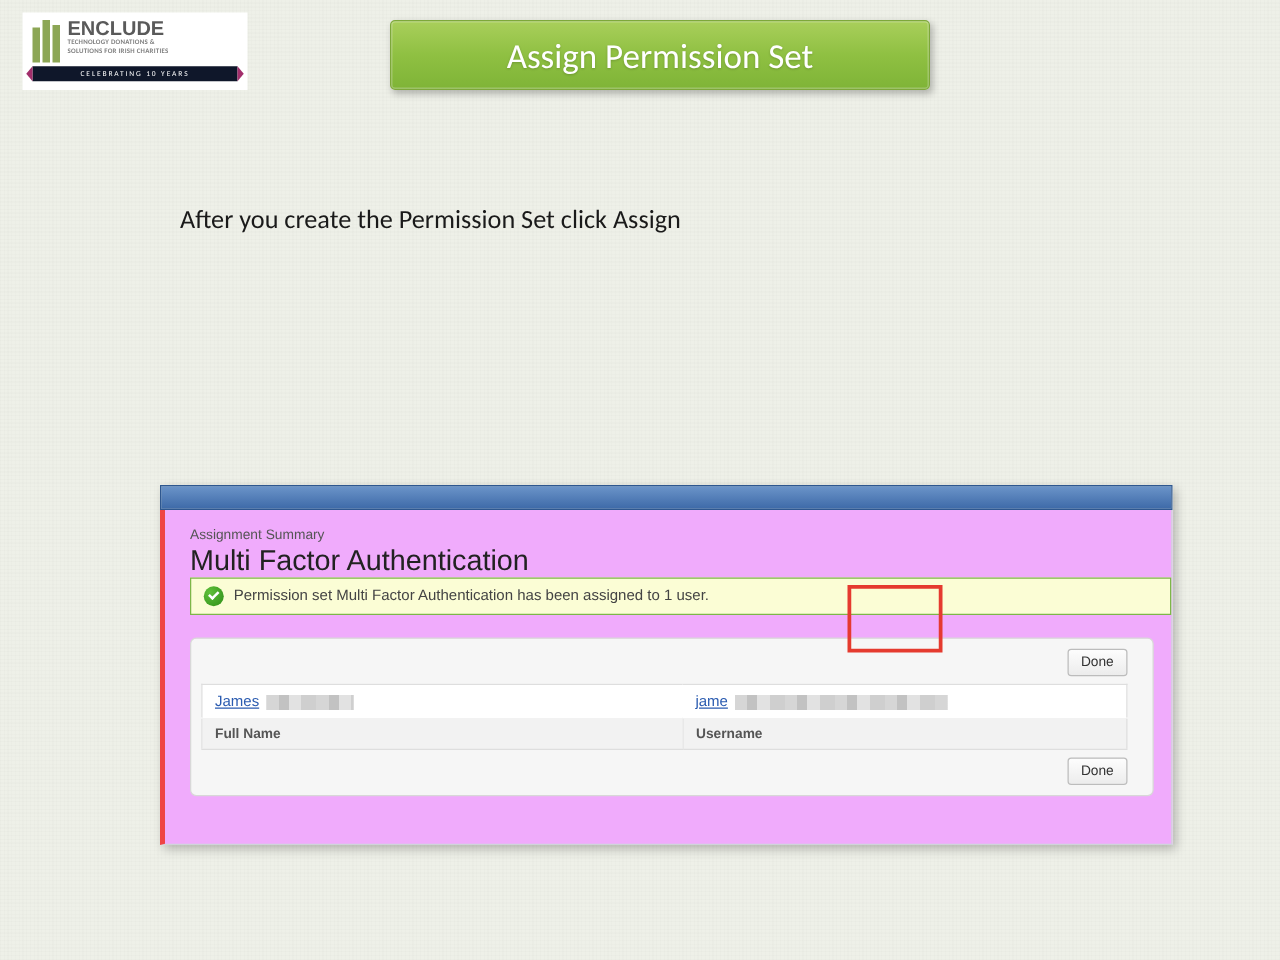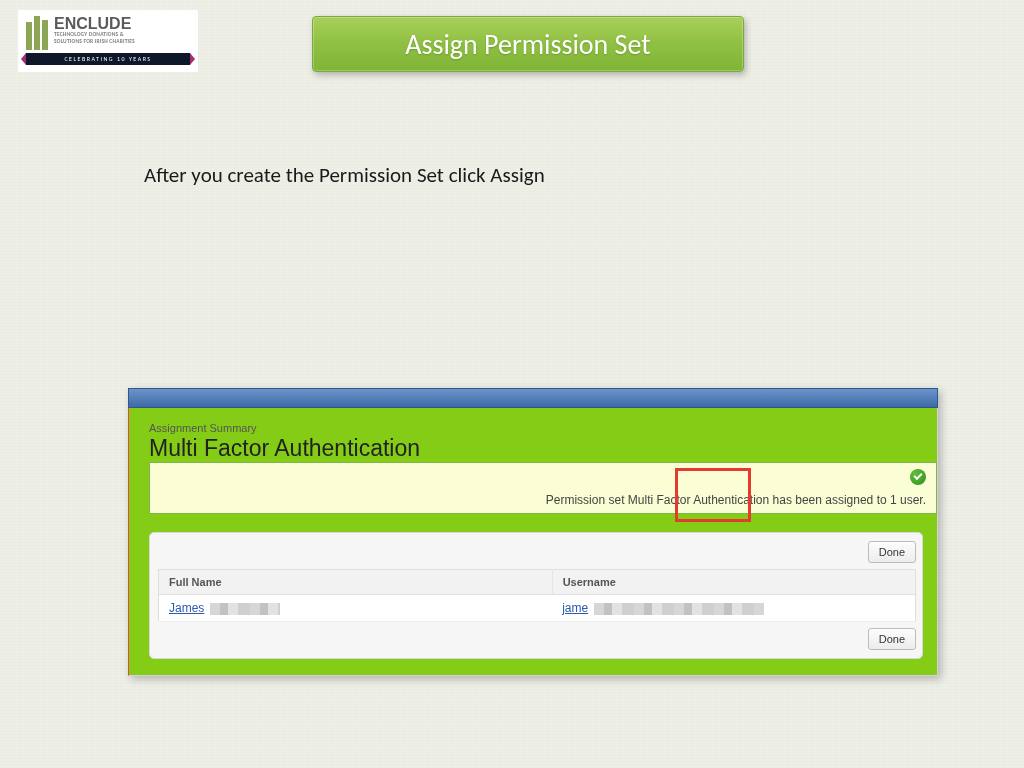--- a/index.html
+++ b/index.html
@@ -77,43 +77,42 @@
     width: 810px;
     box-shadow: 3px 3px 8px rgba(0,0,0,0.25);
     font-family: Arial, Helvetica, sans-serif;
   }
   .shot-titlebar {
     height: 20px;
     background: linear-gradient(to bottom, #6b94c9, #3e6aa8);
     border: 1px solid #2e578f;
   }
   .shot-body {
-    background: #84cc16;
+    background: #f0abfc;
     padding: 14px 14px 8px 20px;
-    border-left: 1px solid #ef4444;
+    border-left: 4px solid #ef4444;
     border-right: 1px solid #cfd4da;
     border-bottom: 1px solid #cfd4da;
     min-height: 268px;
     position: relative;
   }
   .assign-sum {
     font-size: 11px; color: #555; margin-bottom: 1px;
   }
   .assign-title {
     font-size: 23px; color: #222; font-weight: 400; 
   }
 
   .success-bar {
     background: #fbfdd5;
     border: 1px solid #7db649;
     padding: 6px 10px;
-    display: flex; align-items: flex-end; gap: 8px;
+    display: flex; align-items: flex-start; gap: 8px;
     font-size: 12px; color: #444;
     margin-right: -14px;
-    flex-direction: column;
   }
   .success-bar .chk-icon {
     width: 16px; height: 16px; border-radius: 50%;
     background: radial-gradient(circle at 30% 30%, #5fbf3a, #2e8f18);
     position: relative; flex: 0 0 16px;
   }
   .success-bar .chk-icon::after {
     content: ""; position: absolute; left: 4px; top: 4px;
     width: 6px; height: 3px; border-left: 2px solid #fff; border-bottom: 2px solid #fff;
     transform: rotate(-45deg);
@@ -125,21 +124,21 @@
     width: 76px; height: 54px;
     left: 546px; top: 60px;
     pointer-events: none;
   }
 
   .panel {
     margin-top: 18px;
     border: 1.5px solid #d8d8d8;
     border-radius: 5px;
     background: #f6f6f6;
-    padding: 8px 6px 8px 8px;
+    padding: 8px 20px 8px 8px;
   }
   .panel .topdone { text-align: right; padding-bottom: 6px; }
   .btn {
     display: inline-block;
     background: linear-gradient(to bottom, #fdfdfd, #ececec);
     border: 1px solid #bcbcbc;
     border-radius: 3px;
     padding: 4px 10px;
     font-size: 11px; color: #333;
     cursor: pointer; font-family: Arial;
@@ -212,33 +211,33 @@
 
     <div class="highlight-box"></div>
 
     <div class="panel">
       <div class="topdone">
         <span class="btn">Done</span>
       </div>
       <table class="users">
         <tbody>
             <tr>
-          <th>Full Name</th>
-          <th class="un">Username</th>
-        </tr>
-        <tr>
           <td class="blurred">
             <span style="text-decoration:underline;color:#2a5bb0">James</span>
             <span class="blur-strip" style="width:70px"></span>
           </td>
           <td class="blurred">
             <span style="text-decoration:underline;color:#2a5bb0">jame</span>
             <span class="blur-strip" style="width:170px"></span>
           </td>
         </tr>
+        <tr>
+          <th>Full Name</th>
+          <th class="un">Username</th>
+        </tr>
       </tbody>
         </table>
       <div class="botdone">
         <span class="btn">Done</span>
       </div>
     </div>
   </div>
 </div>
 
 </body></html>

